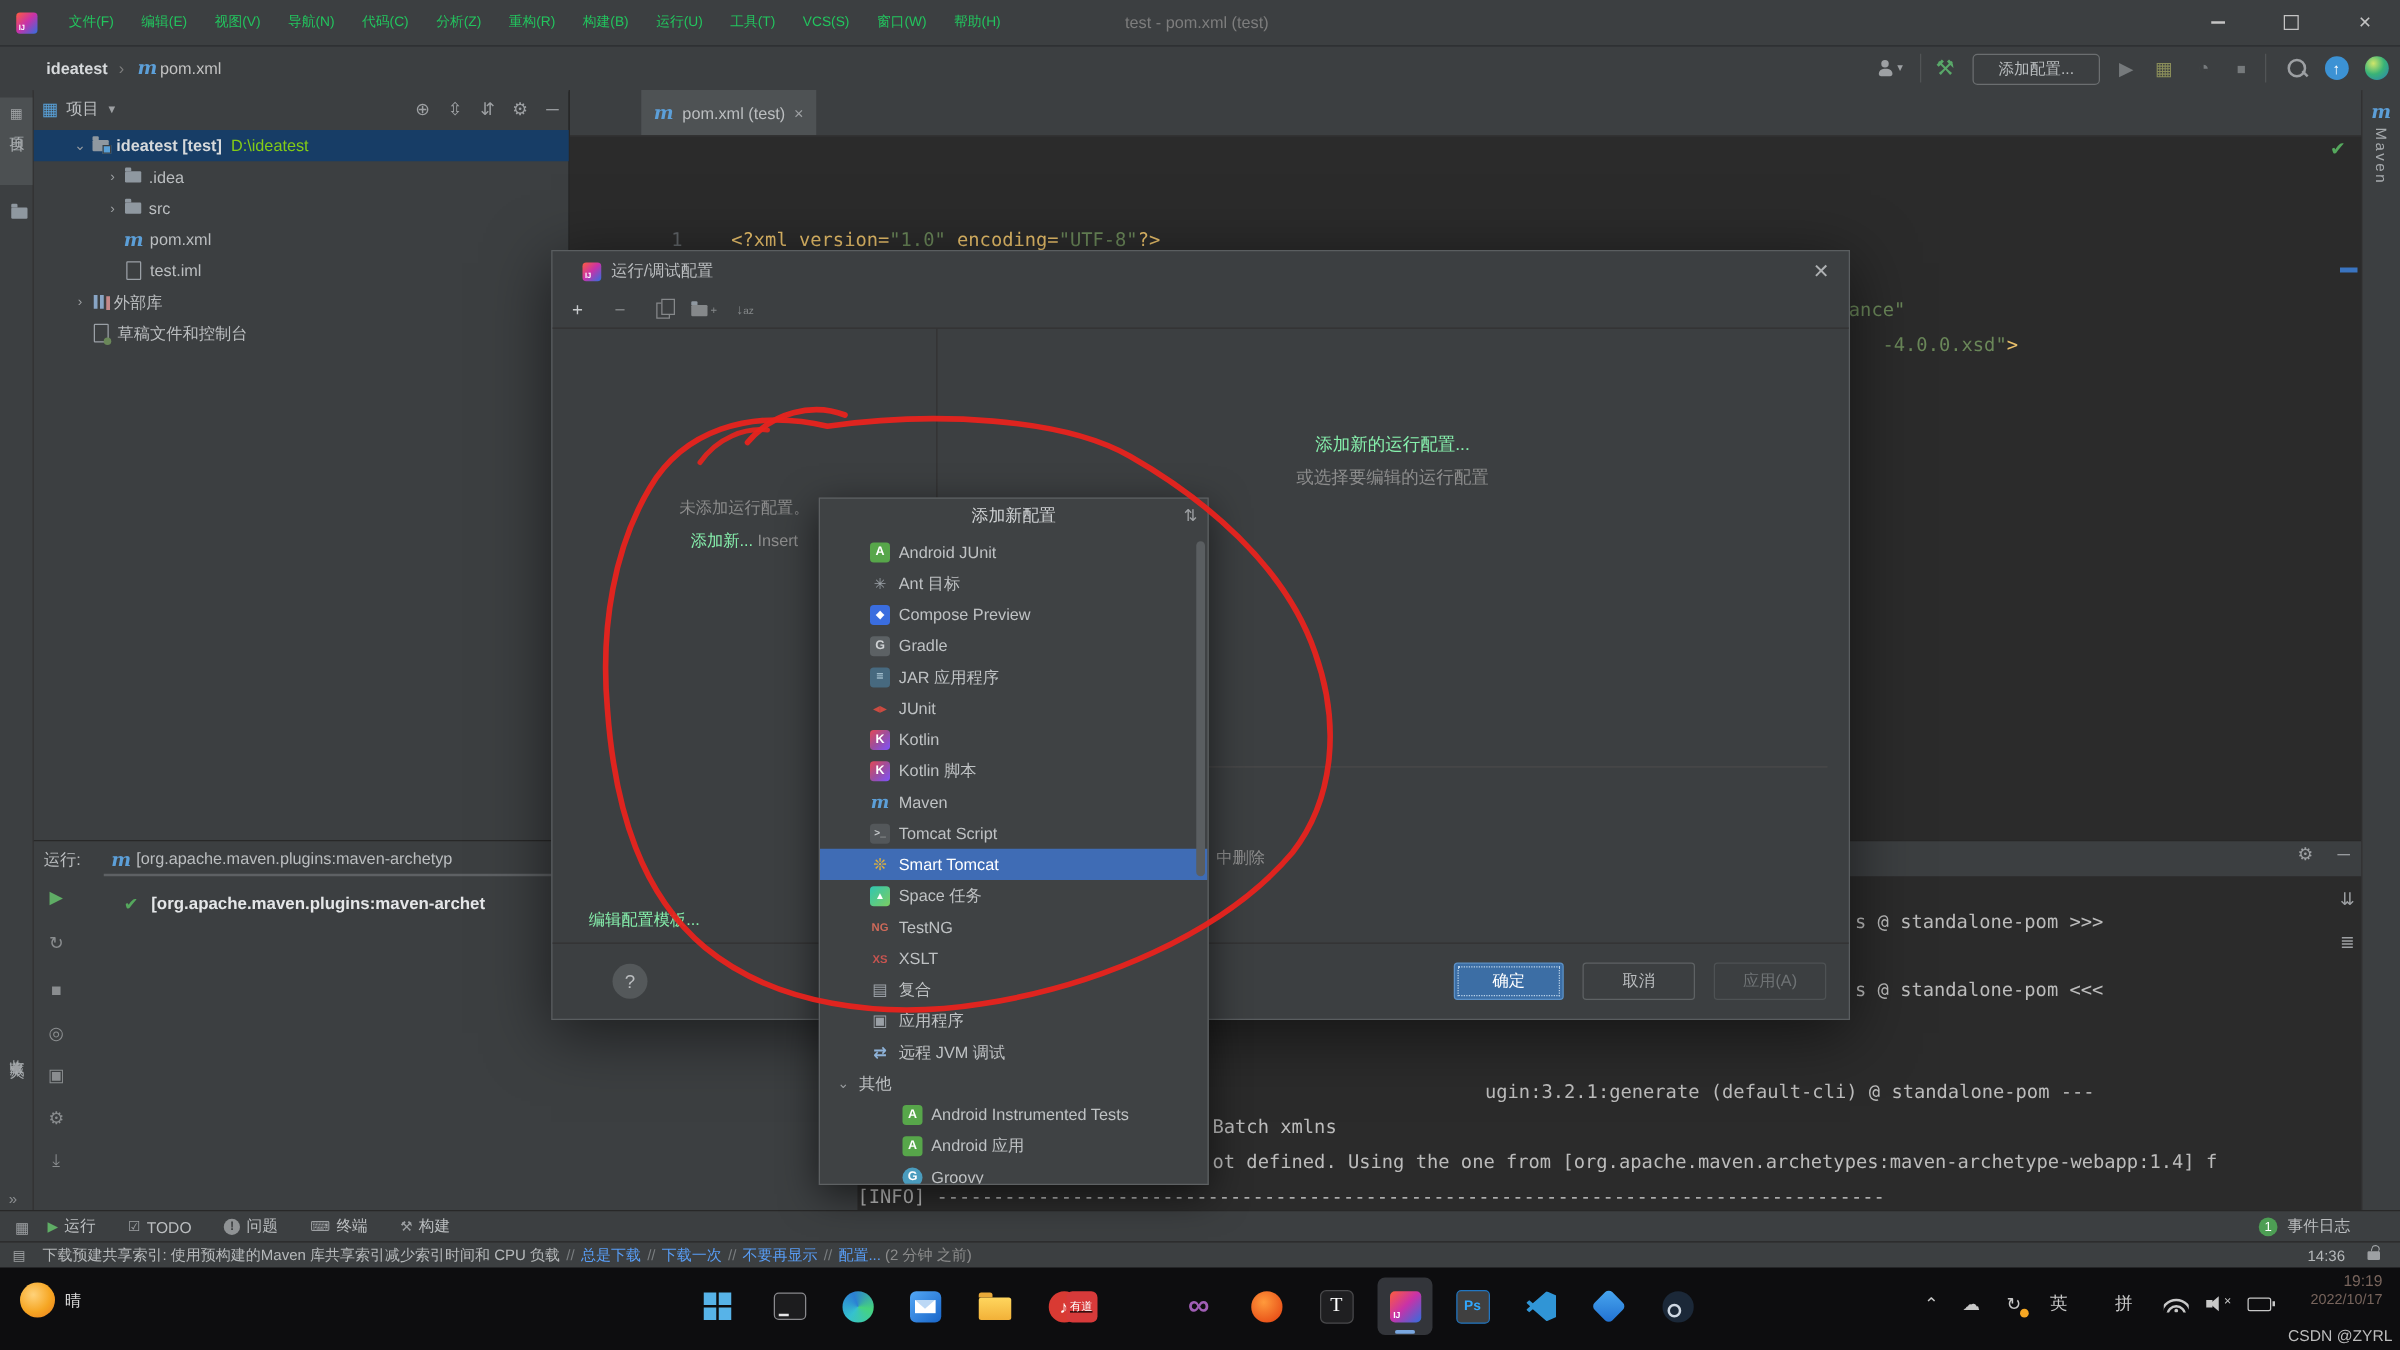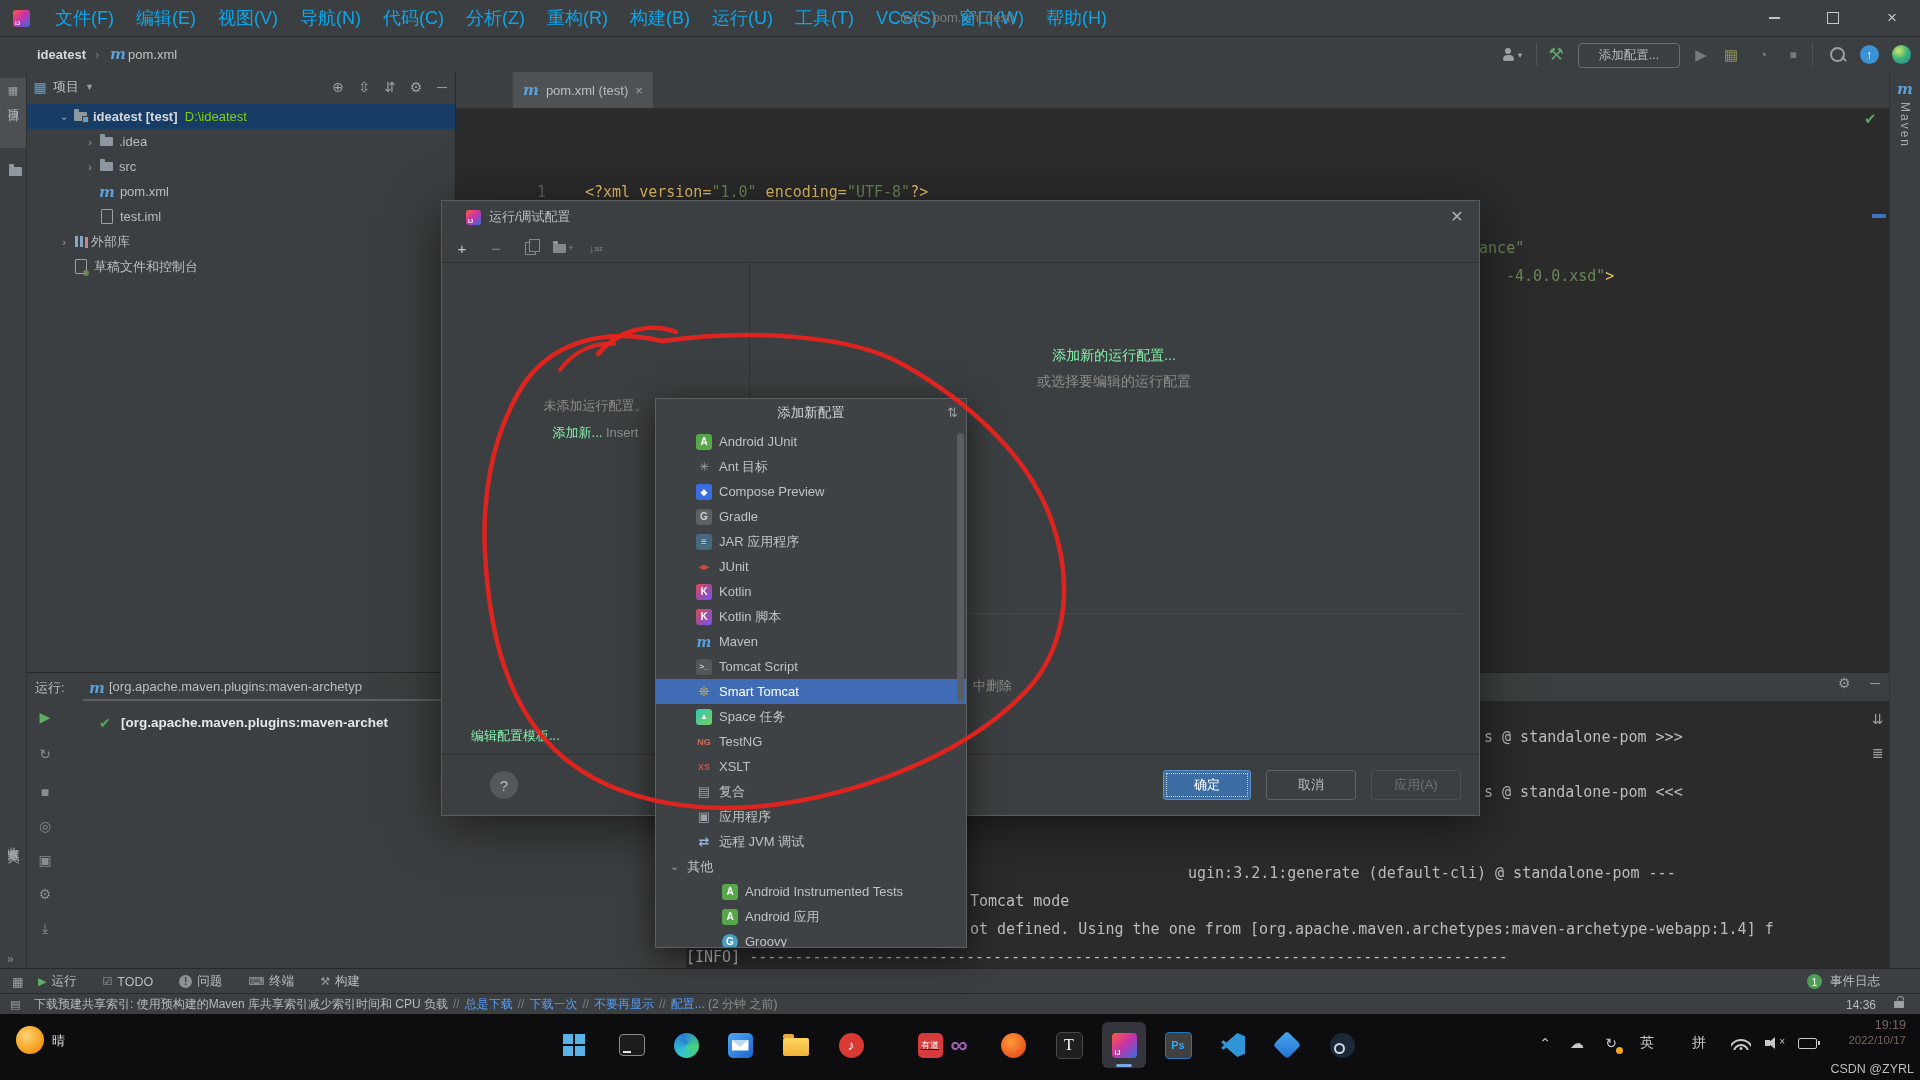--- a/index.html
+++ b/index.html
@@ -5,21 +5,21 @@
   html,body{margin:0;padding:0;background:#000;}
   body{width:1920px;height:1080px;position:relative;overflow:hidden;
        font-family:"Liberation Sans","DejaVu Sans",sans-serif;
        -webkit-font-smoothing:antialiased;}
   .abs{position:absolute;}
   
   #titlebar{left:0;top:0;width:1920px;height:36px;background:#3c3f41;border-bottom:1px solid #2e3133;display:flex;align-items:center;}
   .ij-logo{width:17px;height:17px;border-radius:3px;margin:0 14px 0 13px;
      background:linear-gradient(135deg,#fe5c3e,#c832a8 48%,#2f6fe0);position:relative;}
   .ij-logo::after{content:"IJ";position:absolute;left:2px;bottom:1px;font-size:6px;font-weight:bold;color:#fff;}
-  .menu-item{color:#0ea5e9;font-size:18px;padding:0 11px;line-height:36px;cursor:default;}
+  .menu-item{color:#22c55e;font-size:11px;padding:0 11px;line-height:36px;cursor:default;}
   #win-title{left:900px;top:0;line-height:36px;color:#7d7d7d;font-size:13px;}
   .winctl{top:0;height:36px;width:50px;display:flex;align-items:center;justify-content:center;color:#c4c4c4;}
   .wc-min{left:1749px;} .wc-min i{width:11px;height:2px;background:#c4c4c4;display:block;}
   .wc-max{left:1808px;} .wc-max i{width:10px;height:10px;border:1px solid #c4c4c4;display:block;}
   .wc-close{left:1867px;font-size:17px;}
   
   #toolbar{left:0;top:37px;width:1920px;height:35px;background:#3c3f41;border-bottom:1px solid #323232;}
   .crumb{top:0;line-height:35px;font-size:13px;color:#c2c2c2;}
   .ic-mvn{font-style:italic;font-weight:bold;color:#5c9fd8;font-size:15px;font-family:"DejaVu Serif",serif;}
   .tb-ic{top:0;height:35px;display:flex;align-items:center;justify-content:center;width:26px;color:#9da0a3;font-size:15px;}
@@ -261,21 +261,21 @@
 
 <div id="runwin" class="abs">
   <span class="abs runlbl" style="left:8px;top:6px;">运行:</span>
   <span class="abs ic-mvn" style="left:62px;top:6px;">m</span>
   <span class="abs runlbl" style="left:82px;top:6px;white-space:pre;">[org.apache.maven.plugins:maven-archetyp</span>
   <div class="abs runtab-underline" style="left:56px;top:26px;width:580px;"></div>
   <div id="console" class="abs">
       <div class="cons-line abs" style="left: 798px; top: 27px;">s @ standalone-pom &gt;&gt;&gt;</div>
       <div class="cons-line abs" style="left: 798px; top: 82px;">s @ standalone-pom &lt;&lt;&lt;</div>
       <div class="cons-line abs" style="left: 502px; top: 163px;">ugin:3.2.1:generate (default-cli) @ standalone-pom ---</div>
-      <div class="cons-line abs" style="left: 284px; top: 191px;">Tomcat mode</div>
+      <div class="cons-line abs" style="left: 284px; top: 191px;">Batch xmlns</div>
       <div class="cons-line abs" style="left: 284px; top: 219px;">ot defined. Using the one from [org.apache.maven.archetypes:maven-archetype-webapp:1.4] f</div>
       <div class="cons-line abs" style="left: 0px; top: 247px;">[INFO] ------------------------------------------------------------------------------------</div>
     </div>
   <span class="abs" style="left:72px;top:42px;color:#55a85d;font-size:14px;">✔</span>
   <span class="abs" style="left:94px;top:42px;color:#e4e6e8;font-weight:bold;font-size:13.5px;white-space:pre;">[org.apache.maven.plugins:maven-archet</span>
   <div id="rungutter">
       <span class="rgut abs" style="top: 34px; color: rgb(95, 173, 101);">▶</span>
       <span class="rgut abs" style="top: 71px; color: rgb(138, 141, 143);">↻</span>
       <span class="rgut abs" style="top: 109px; color: rgb(138, 141, 143);">■</span>
       <span class="rgut abs" style="top: 143px; color: rgb(138, 141, 143);">◎</span>
@@ -348,21 +348,21 @@
       </div>
       <div class="tcell abs" style="left: 718px; top: 1022px; position: fixed;">
         <span class="k-mail"></span>
       </div>
       <div class="tcell abs" style="left: 774px; top: 1022px; position: fixed;">
         <span class="k-folder"></span>
       </div>
       <div class="tcell abs" style="left: 829px; top: 1022px; position: fixed;">
         <span class="k-redcircle">♪</span>
       </div>
-      <div class="tcell abs" style="left: 908px; top: 1022px; position: fixed; text-decoration: underline;">
+      <div class="tcell abs" style="left: 843px; top: 1022px; position: fixed; text-decoration: underline;">
         <span class="k-youdao">有道</span>
       </div>
       <div class="tcell abs" style="left: 937px; top: 1022px; position: fixed;">
         <span class="k-vs">∞</span>
       </div>
       <div class="tcell abs" style="left: 991px; top: 1022px; position: fixed;">
         <span class="k-flame"></span>
       </div>
       <div class="tcell abs" style="left: 1047px; top: 1022px; position: fixed;">
         <span class="k-typora">T</span>

